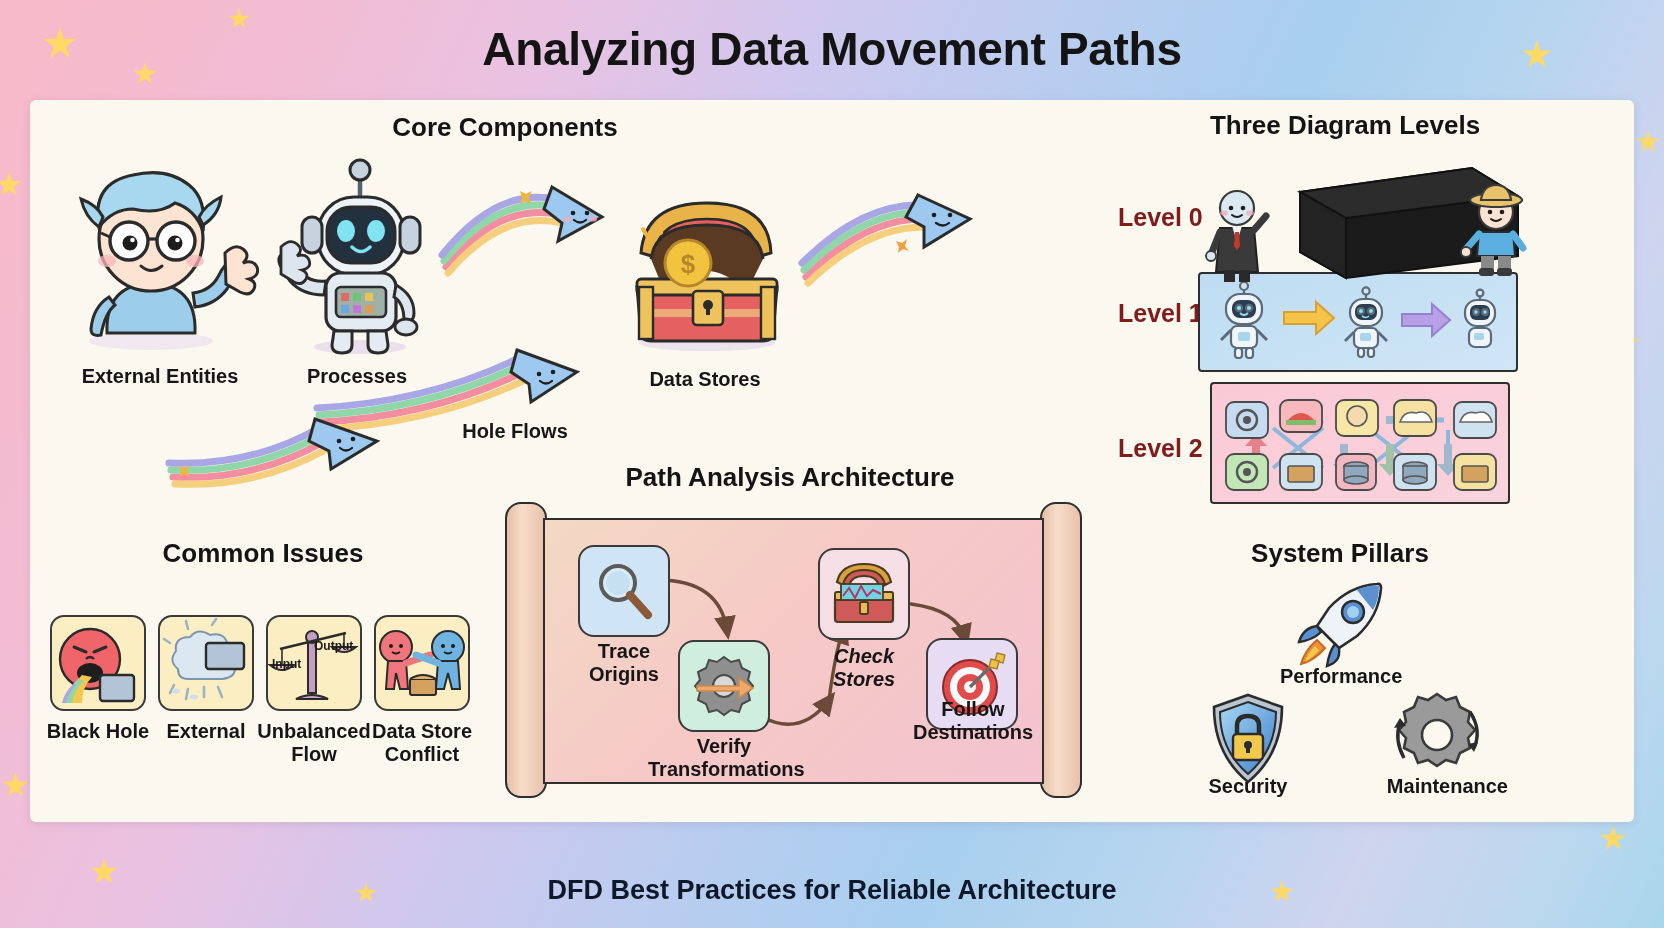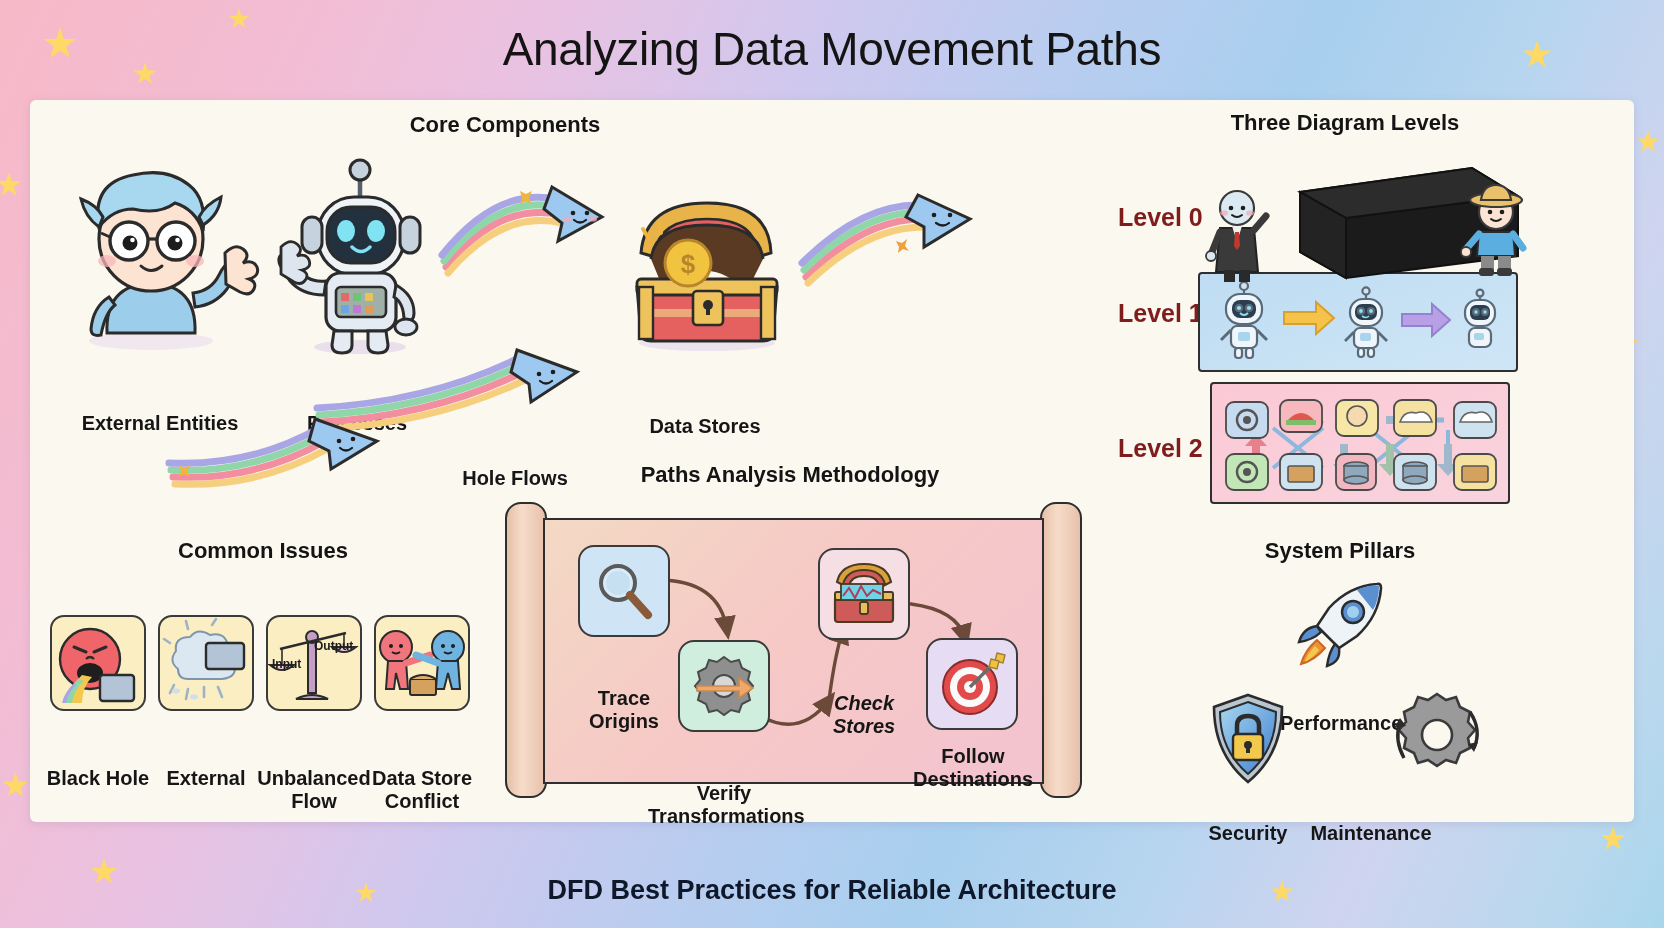--- a/index.html
+++ b/index.html
@@ -27,37 +27,37 @@
     left: 30px; top: 100px;
     width: 1604px; height: 722px;
     background: #fbf8f0;
     border-radius: 6px;
     box-shadow: 0 2px 10px rgba(90,70,110,.13);
   }
   
   .h-title {
     position: absolute; left: 0; top: 22px; width: 100%;
     text-align: center;
-    font-size: 46px; font-weight: 400; color: #141414;
+    font-size: 46px; font-weight: 700; color: #141414;
     letter-spacing: -.3px;
   }
   .h-caption {
     position: absolute; left: 0; bottom: 22px; width: 100%;
     text-align: center;
     font-size: 27px; font-weight: 700; color: #0f172a;
   }
   .sec-title {
     position: absolute; text-align: center;
-    font-size: 22px; font-weight: 700; color: #141414;
+    font-size: 26px; font-weight: 700; color: #141414;
     white-space: nowrap;
   }
   .cap {
     position: absolute; text-align: center;
     font-size: 20px; font-weight: 700; color: #161616;
-    line-height: 1.15; white-space: nowrap; margin-top: 47px;
+    line-height: 1.15; white-space: nowrap;
   }
   .cap.wrap { white-space: normal; }
   .lvl-label {
     position: absolute; font-size: 25px; font-weight: 700; color: #7f1d1d;
   }
   
   .art { position: absolute; }
   .tile {
     position: absolute;
     background: #faeec2;
@@ -485,21 +485,21 @@
       <circle cx="77" cy="29" r="2" fill="#1d1d1d"></circle>
     <path d="M68 35 q4 3 8 0" fill="none" stroke="#1d1d1d" stroke-width="1.8"></path>
     <path d="M62 44 L60 72 L68 72 L72 56 L76 72 L84 72 L82 44 Z" fill="#6fb4e0" stroke="#2b2b2b" stroke-width="2"></path>
     <path d="M62 46 L40 38" stroke="#6fb4e0" stroke-width="7" stroke-linecap="round"></path>
     <rect x="34" y="62" width="26" height="16" rx="2" fill="#d4a25e" stroke="#2b2b2b" stroke-width="2"></rect>
     <path d="M34 62 q13-8 26 0" fill="#e0b06a" stroke="#2b2b2b" stroke-width="2"></path>
   </svg>
 </div>
 <div class="cap wrap" style="left:364px;top:720px;width:116px;">Data Store Conflict</div>
 
-<div class="sec-title" style="left:535px;top:462px;width:510px;">Paths Analysis Methodology</div>
+<div class="sec-title" style="left:535px;top:462px;width:510px;">Path Analysis Architecture</div>
 
 <div class="scroll-roll" style="left:505px;top:502px;width:42px;height:296px;"></div>
 <div class="scroll-roll" style="left:1040px;top:502px;width:42px;height:296px;"></div>
 <div class="scroll-body" style="left:543px;top:518px;width:501px;height:266px;"></div>
 
 <div class="art" style="left:543px;top:518px;width:501px;height:266px;">
   <svg width="501" height="266" viewBox="0 0 501 266">
     <g fill="none" stroke="#6b4a3a" stroke-width="3.4" stroke-linecap="round">
       <path d="M110 62 Q176 60 184 112" marker-end="url(#ah)"></path>
       <path d="M214 196 Q256 222 286 182" marker-end="url(#ah)"></path>
@@ -595,13 +595,13 @@
 <div class="art" style="left:1390px;top:688px;width:94px;height:94px;">
   <svg width="94" height="94" viewBox="0 0 94 94">
     <path d="M47 6 l9 6 l10-3 l4 10 l10 5 l-2 10 l7 8 l-7 8 l2 10 l-10 5 l-4 10 l-10-3 l-9 6 l-9-6 l-10 3 l-4-10 l-10-5 l2-10 l-7-8 l7-8 l-2-10 l10-5 l4-10 l10 3 z" fill="#9a9a9a" stroke="#3a3a3a" stroke-width="2.6"></path>
     <circle cx="47" cy="47" r="15" fill="#fbf8f0" stroke="#3a3a3a" stroke-width="2.6"></circle>
     <path d="M80 24 Q92 42 84 60" fill="none" stroke="#2b2b2b" stroke-width="3.4"></path>
     <path d="M88 54 L84 64 L78 56 Z" fill="#2b2b2b"></path>
     <path d="M14 70 Q4 52 10 34" fill="none" stroke="#2b2b2b" stroke-width="3.4"></path>
     <path d="M4 40 L10 30 L16 38 Z" fill="#2b2b2b"></path>
   </svg>
 </div>
-<div class="cap" style="left:1306px;top:775px;width:130px;">Maintenance</div>
+<div class="cap" style="left:1378px;top:775px;width:130px;text-align:right;">Maintenance</div>
 
 </body></html>

